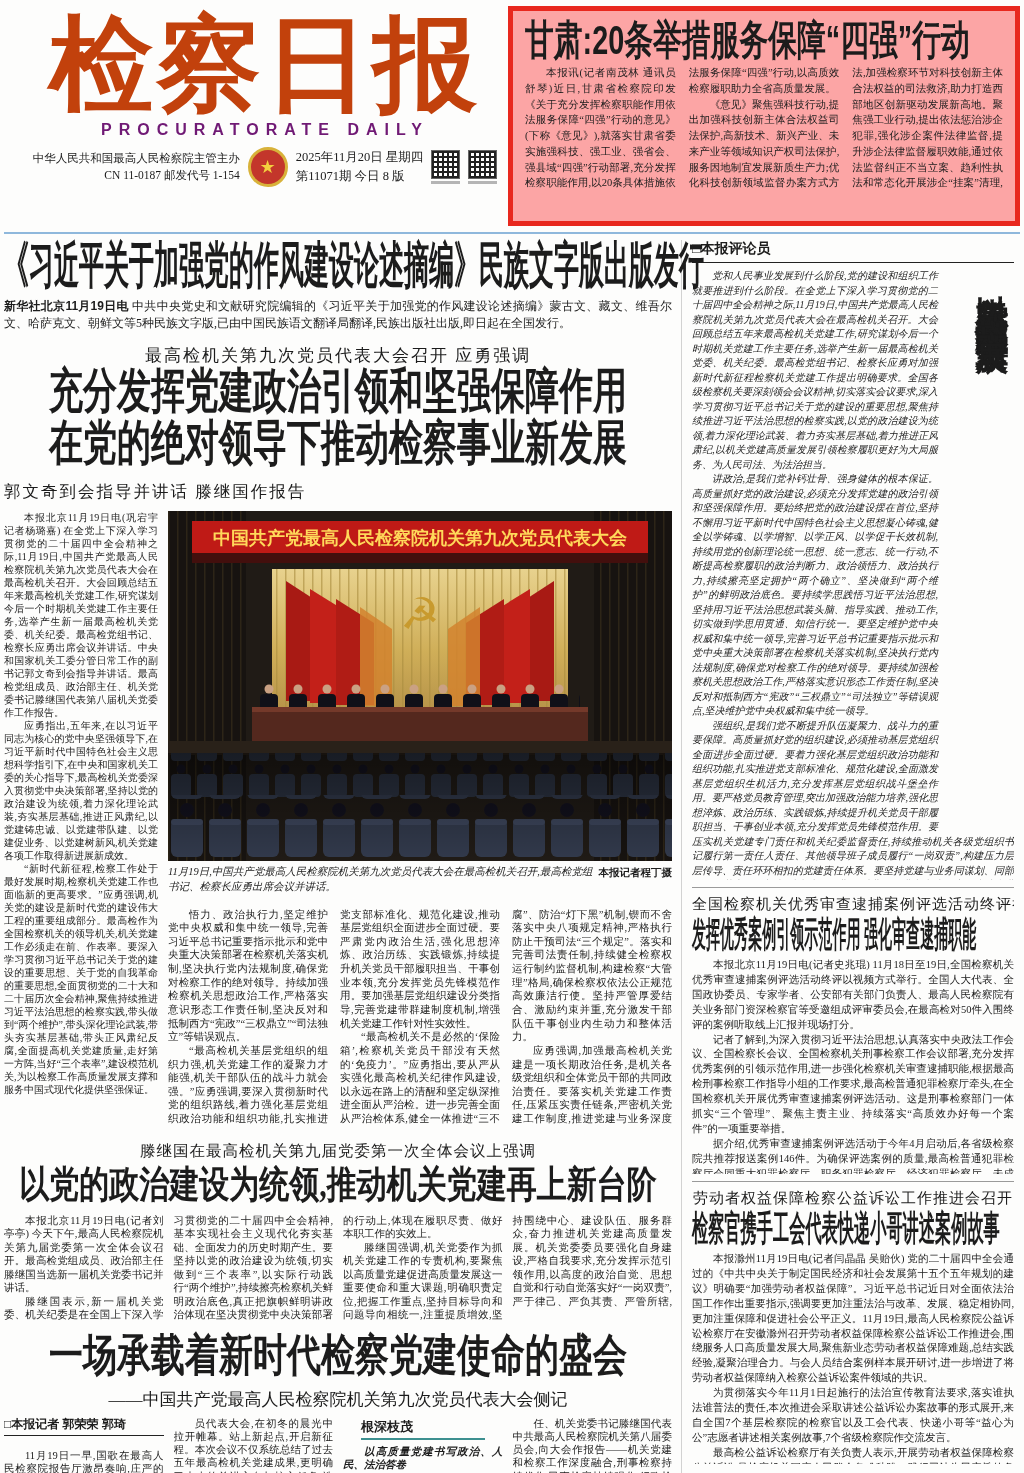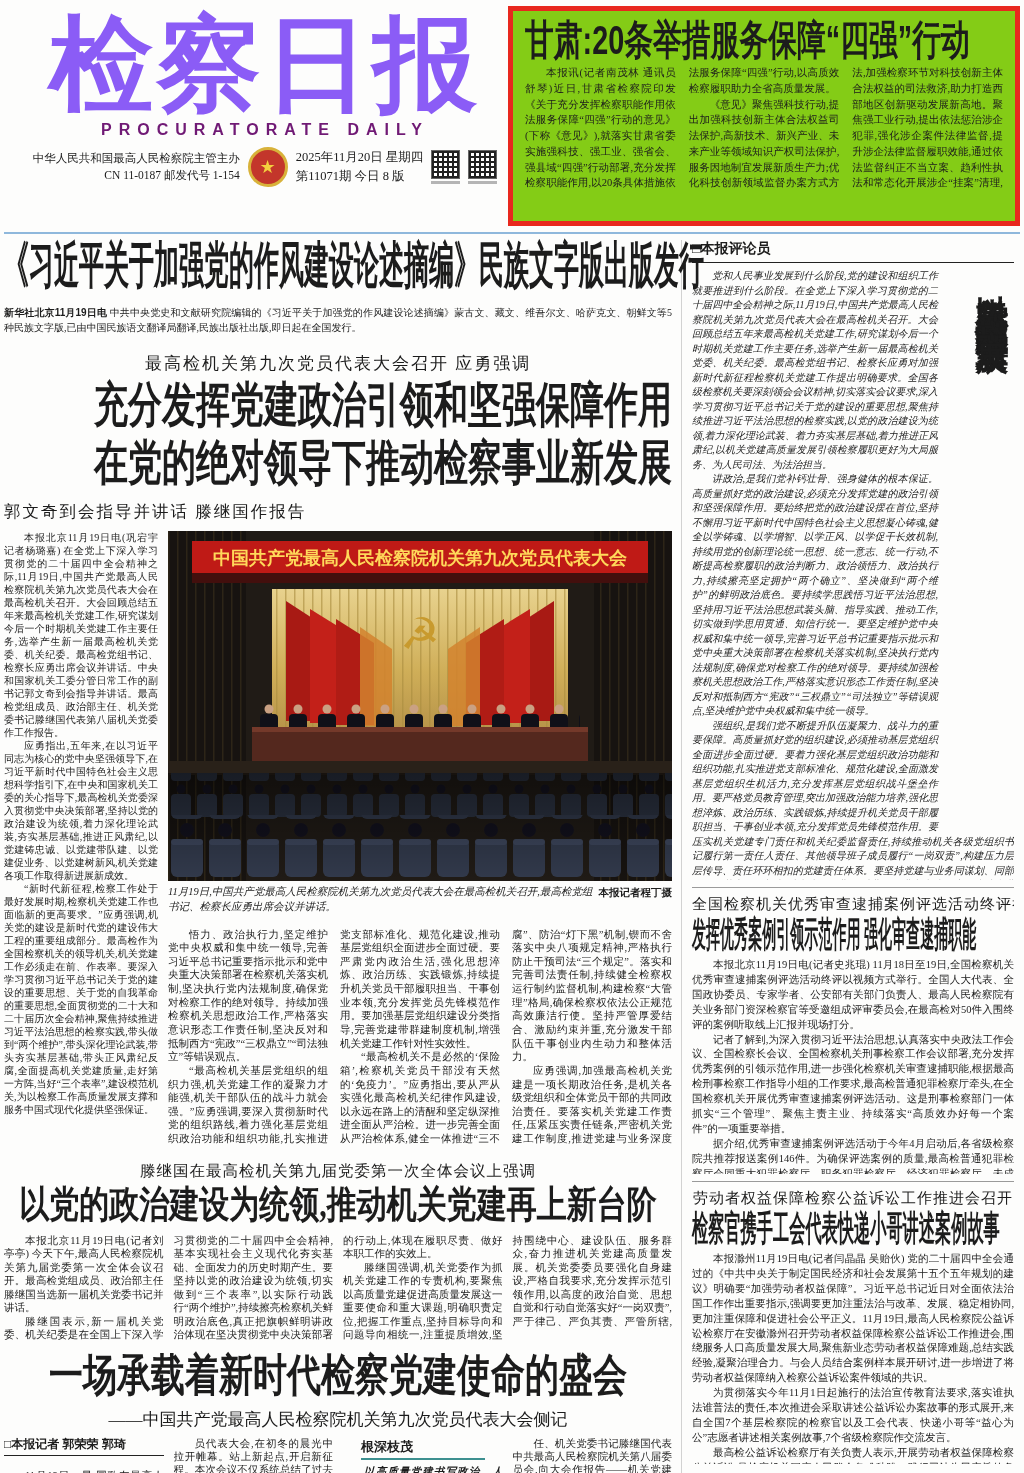--- a/index.html
+++ b/index.html
@@ -2,50 +2,50 @@
 <html><head>
 <meta charset="utf-8">
 <style>
   html,body{margin:0;padding:0;}
   body{width:1024px;height:1473px;background:#fdfdfc;overflow:hidden;
        font-family:"Liberation Serif","DejaVu Serif",serif;color:#1c1c1c;}
   .page{width:1016px;margin:0 auto;position:relative;}
   
   .header{position:relative;height:228px;border-bottom:2px solid #8fb8dc;margin-top:4px;}
   .mast{position:absolute;left:36px;top:6px;width:450px;text-align:center;}
-  .mast-title{font-size:104px;line-height:1.05;font-weight:900;color:#8b5cf6;letter-spacing:4px;white-space:nowrap;}
+  .mast-title{font-size:104px;line-height:1.05;font-weight:900;color:#c2410c;letter-spacing:4px;white-space:nowrap;}
   .mast-sub{color:#701a75;font-size:16px;letter-spacing:7px;font-family:"Liberation Sans",sans-serif;margin-top:2px;font-weight:bold;}
   .mast-info{display:flex;align-items:center;justify-content:center;gap:8px;margin-top:8px;}
   .mast-org{font-size:11.5px;line-height:1.5;text-align:right;white-space:nowrap;}
   .emblem{width:34px;height:34px;border-radius:50%;background:#c3362b;border:3px solid #d8b23a;
           display:flex;align-items:center;justify-content:center;color:#f3d03e;font-size:18px;flex:0 0 auto;}
   .mast-date{font-size:12.5px;line-height:1.55;text-align:left;white-space:nowrap;}
   .qr{width:27px;height:27px;border:1px solid #666;
       background-image:repeating-linear-gradient(90deg,#222 0 2px,transparent 2px 5px),
                        repeating-linear-gradient(0deg,#222 0 2px,#fff 2px 5px);}
   .qr-cap{height:3px;background:#b5b5b5;margin-top:2px;}
   .gansu{position:absolute;right:0;top:2px;width:478px;height:196px;border:5px solid #e8281e;
-         padding:8px 12px 6px;background:#84cc16;}
+         padding:8px 12px 6px;background:#fca5a5;}
   .gansu-h{height:46px;overflow:visible;}
   .gansu-h .sx{font-size:36px;font-weight:900;transform:scale(.8,1.15);font-family:"Liberation Sans",sans-serif;letter-spacing:0;}
   .gansu-body{column-count:3;column-gap:13px;font-size:10.5px;line-height:1.5;text-align:justify;height:140px;overflow:hidden;}
   .gansu-body p,.para{margin:0;text-indent:2em;}
   .sx{display:inline-block;transform-origin:left top;white-space:nowrap;line-height:1;}
   
   .grid{display:flex;margin-top:6px;}
   .colL{width:668px;padding-right:9px;border-right:1px solid #d2d2d2;}
   .colR{width:322px;padding-left:10px;}
   
   .pub-h{height:56px;}
   .pub-h .sx{font-size:25px;font-weight:900;transform:scale(1,2.0);font-family:"Liberation Sans",sans-serif;}
-  .pub-b{font-size:10px;line-height:1.45;text-align:justify;margin-top:10px;height:34px;overflow:hidden;}
+  .pub-b{font-size:12px;line-height:1.45;text-align:justify;margin-top:2px;height:34px;overflow:hidden;}
   .pub-b b{font-family:"Liberation Sans",sans-serif;}
   
   .kicker{text-align:center;font-size:17px;letter-spacing:2px;margin-top:12px;}
-  .mainline{height:52px;text-align:right;margin-top:6px;}
+  .mainline{height:52px;text-align:center;margin-top:0;}
   .mainline .sx{font-size:34px;font-weight:900;transform:scale(1,1.42);transform-origin:center top;}
   .subline{text-align:left;font-size:16.5px;letter-spacing:2px;margin:10px 0 8px;}
   .art-row{display:flex;height:618px;overflow:hidden;}
   .art-left{width:154px;margin-right:10px;font-size:10px;line-height:1.3;text-align:justify;overflow:hidden;}
   .art-main{width:504px;}
   .photo{width:504px;height:350px;display:block;background:#1d1a17;}
   .caption{font-size:10.5px;line-height:1.4;margin-top:4px;height:32px;overflow:hidden;font-style:italic;}
   .caption .credit{float:right;font-weight:bold;font-style:normal;font-family:"Liberation Sans",sans-serif;}
   .bot-flow{column-count:3;column-gap:12px;font-size:10.5px;line-height:1.3;text-align:justify;
             height:222px;overflow:hidden;margin-top:6px;}

